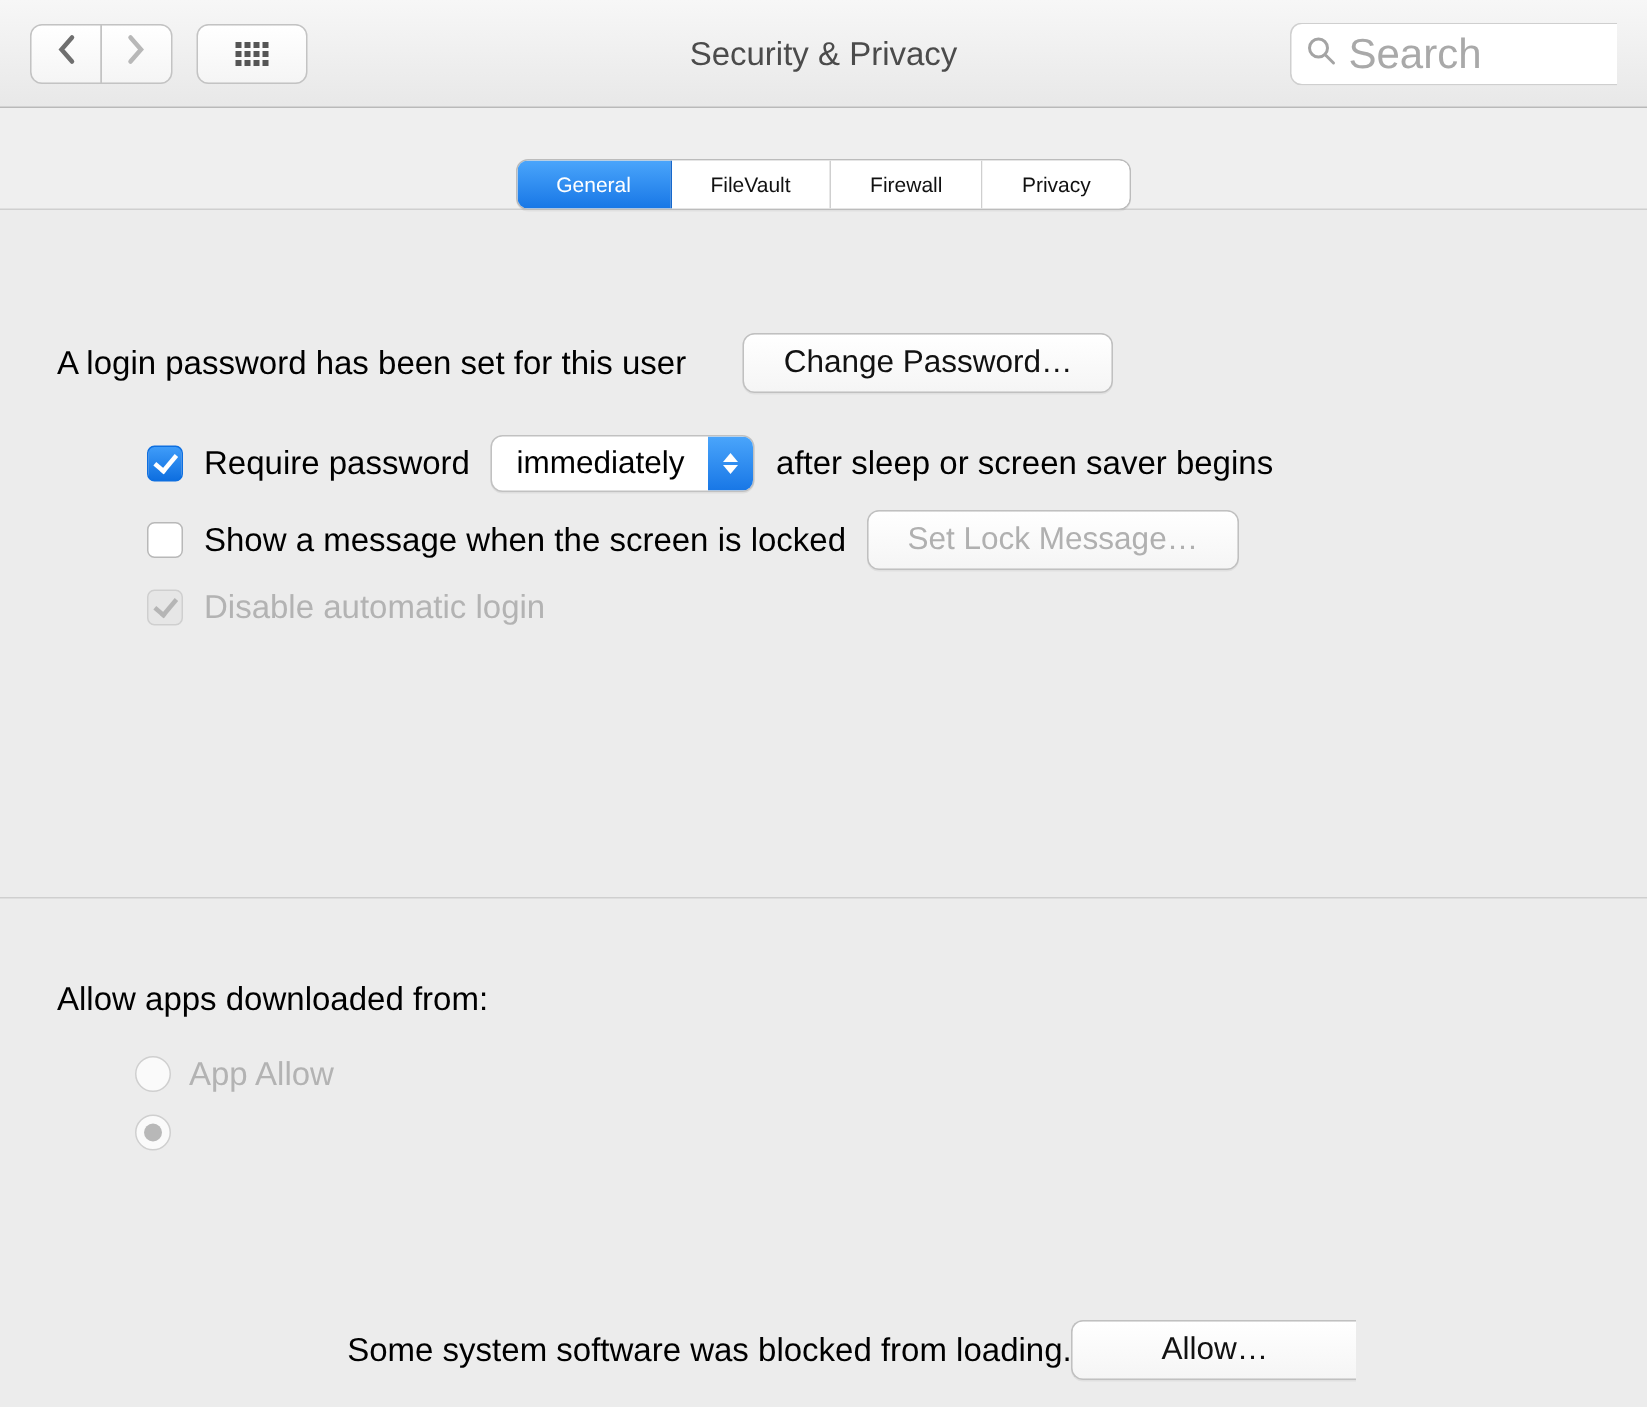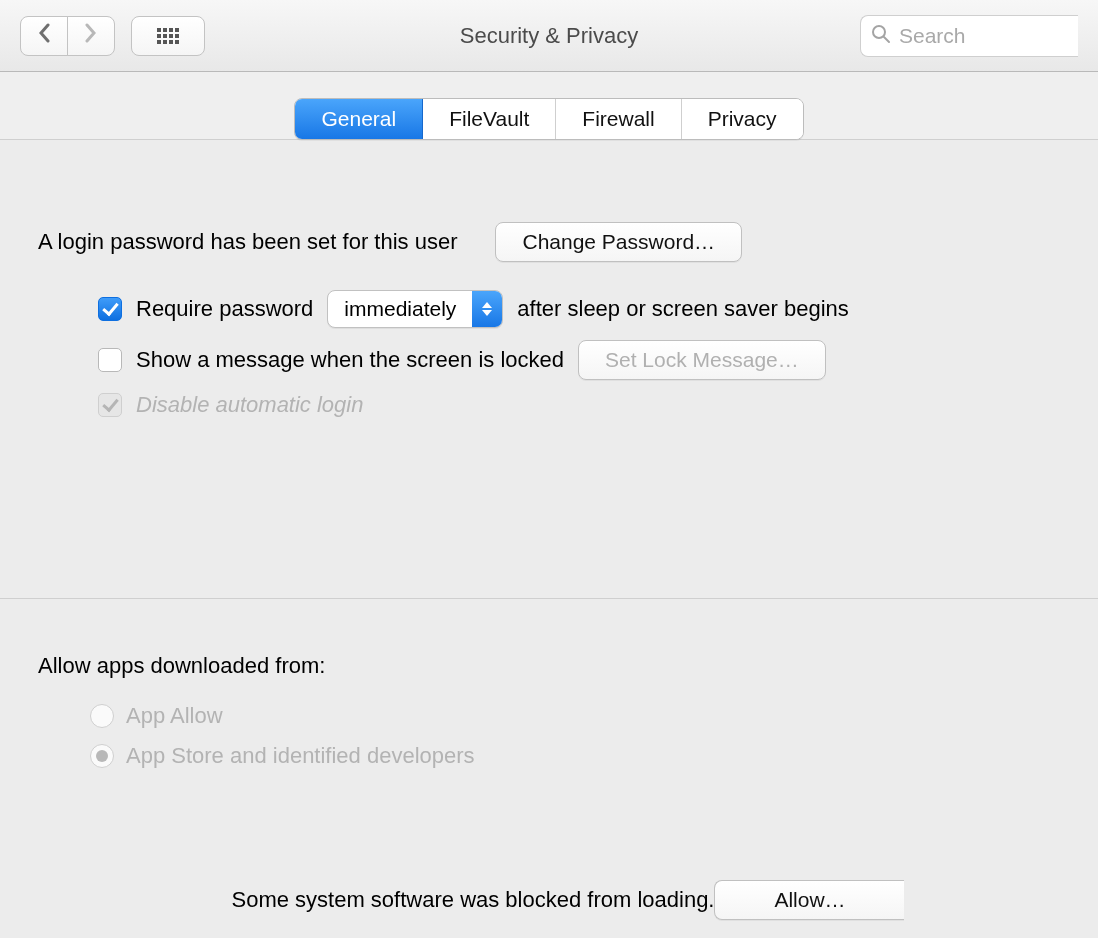--- a/index.html
+++ b/index.html
@@ -62,21 +62,21 @@
     border: 1px solid #cfcfcf;
     border-radius: 8px 0 0 8px;
     border-right: none;
     display: flex; align-items: center;
     padding: 0 10px;
     gap: 8px;
     color: #9e9e9e;
   }
   .search-wrap svg { fill:#9e9e9e; }
   .search-wrap input {
-    border:none; outline:none; font-size:21px; color:#3b82f6; width:100%;
+    border:none; outline:none; font-size:28px; color:#3b82f6; width:100%;
     background:transparent;
   }
   .search-wrap input::placeholder { color:#a9a9a9; }
 
   
   .tabs-area {
     height: 68px;
     background: #efefef;
     display:flex; align-items:flex-end; justify-content:center;
     border-bottom: 1px solid #cfcfcf;
@@ -85,21 +85,21 @@
     display:flex;
     border: 1px solid #bcbcbc;
     border-radius: 8px;
     overflow: hidden;
     margin-bottom: -1px;
     background:#fff;
     box-shadow: 0 1px 0 rgba(0,0,0,0.05);
   }
   .tab {
     padding: 8px 26px;
-    font-size: 21px;
+    font-size: 14px;
     background:#fff;
     border-right:1px solid #cfcfcf;
     color:#111;
   }
   .tab:last-child { border-right:none; }
   .tab.active {
     background: linear-gradient(#4aa5fb,#1877e6);
     color:#fff;
     border-right-color: #1668cc;
   }
@@ -157,21 +157,21 @@
   .select .stepper {
     width: 30px; height:100%;
     background: linear-gradient(#4aa5fb,#1877e6);
     display:flex; flex-direction:column; align-items:center; justify-content:center;
     gap:2px;
   }
   .stepper .tri { width:0;height:0;border-left:5px solid transparent;border-right:5px solid transparent; }
   .stepper .up   { border-bottom:6px solid #fff; }
   .stepper .down { border-top:6px solid #fff; }
 
-  .dim-text { color:#b3b3b3;font-style:italic; }
+  .dim-text { color:#b3b3b3; }
 
   .section-top { margin-top: 58px; }
   .divider {
     border:none; border-top:1px solid #cfcfcf; margin: 180px -38px 0 -38px;
   }
 
   .section2 { padding-top: 54px; }
   .section2 .heading { font-size:22px; margin-bottom: 24px; }
   .radio-row { display:flex; align-items:center; gap:12px; font-size:22px; margin-left:52px; color:#b3b3b3; }
   .radio-row + .radio-row { margin-top:14px; }
@@ -287,21 +287,20 @@
 
   <div class="section2">
     <div class="heading">Allow apps downloaded from:</div>
 
     <div class="radio-row">
       <div class="radio"></div>
       <span>App Allow</span>
     </div>
     <div class="radio-row">
       <div class="radio selected"></div>
-      <span>App Store and identified developers</span>
     </div>
   </div>
 
   <div class="footer-row">
     <span>Some system software was blocked from loading.</span>
     <button class="push-btn">Allow…</button>
   </div>
 
 </div>
 

